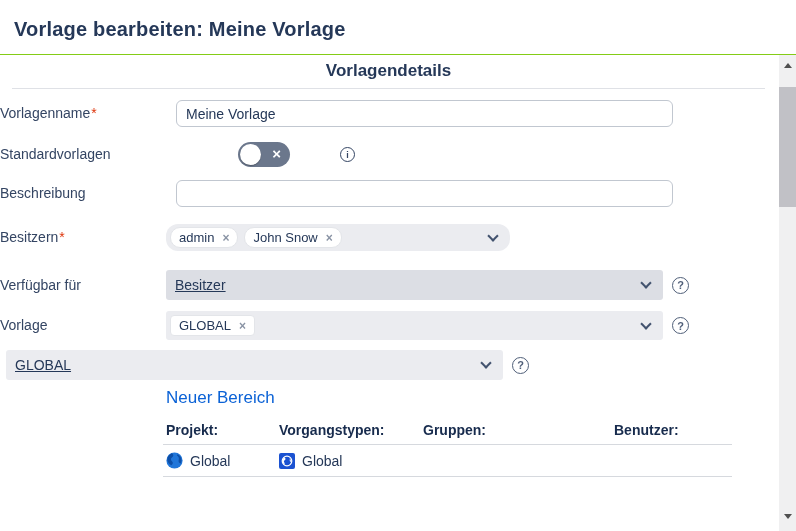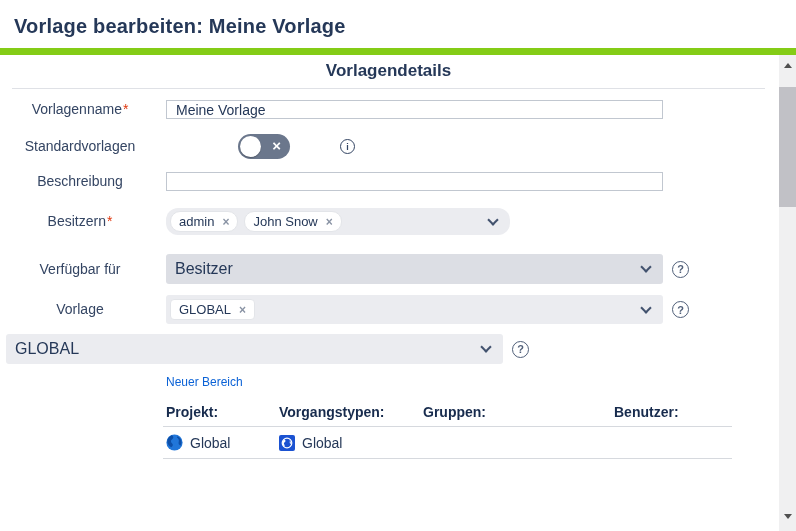--- a/index.html
+++ b/index.html
@@ -2,70 +2,70 @@
 <html><head>
 <meta charset="utf-8">
 <style>
   * { margin:0; padding:0; box-sizing:border-box; }
   html,body { background:#fff; }
   body { font-family:"Liberation Sans", sans-serif; width:796px; height:531px; overflow:hidden; }
 
   .modal { width:796px; height:531px; display:flex; flex-direction:column; background:#fff; position:relative; }
 
   
-  .modal-header { height:55px; flex:0 0 55px; display:flex; align-items:center; padding:4px 14px 0 14px; border-bottom:7px solid #84cc16; }
+  .modal-header { height:55px; flex:0 0 55px; display:flex; align-items:center; padding:4px 14px 0 14px; border-bottom:1px solid #84cc16; }
   .modal-title { font-size:20px; font-weight:600; color:#253858; letter-spacing:.2px; }
 
   
   .modal-body { flex:1 1 auto; position:relative; overflow:hidden; }
   .content { position:absolute; left:0; top:0; right:17px; bottom:0; }
   .section-title { text-align:center; font-size:17px; font-weight:700; color:#253858; padding:6px 0 7px 0; border-bottom:1px solid #dfe1e6; margin:0 14px 11px 12px; }
 
   
   .form-row { display:flex; align-items:center; }
-  .form-label { width:160px; flex:0 0 160px; text-align:center; color:#344563; font-size:14px; line-height:1.2; }
+  .form-label { width:160px; flex:0 0 160px; text-align:left; color:#344563; font-size:14px; line-height:1.2; }
   .req { color:#de350b; margin-left:1px; }
   .gap6 { width:6px; flex:0 0 6px; }
 
-  .text-input { width:497px; height:19px; border:1px solid #c1c7d0; border-radius:0; background:#fff; font-family:"Liberation Sans",sans-serif; font-size:14px; color:#253858; padding:0 9px; outline:none; }
+  .text-input { width:497px; height:27px; border:1px solid #c1c7d0; border-radius:6px; background:#fff; font-family:"Liberation Sans",sans-serif; font-size:14px; color:#253858; padding:0 9px; outline:none;margin-left:10px; }
 
   .row-name { margin-bottom:15px; }
   .row-toggle { margin-bottom:13px;gap:36px; }
   .row-desc { margin-bottom:17px; }
   .row-owners { margin-bottom:19px; }
   .row-avail { margin-bottom:11px; }
   .row-label { margin-bottom:10px; }
   .row-scope { margin-bottom:8px; }
   .row-newscope { margin-bottom:10px; }
 
   
   .toggle { position:relative; width:52px; height:25px; border-radius:13px; background:#6b778c; cursor:pointer; flex:0 0 52px; }
   .toggle-knob { position:absolute; left:2px; top:2px; width:21px; height:21px; border-radius:50%; background:#fff; box-shadow:0 1px 1px rgba(0,0,0,.25); }
   .toggle-x { position:absolute; right:9px; top:0; line-height:24px; color:#fff; font-weight:800; font-size:15px; }
 
   .info-icon { display:inline-flex; align-items:center; justify-content:center; width:15px; height:15px; border:1.5px solid #344563; border-radius:50%; color:#344563; font-size:9px; font-weight:700; margin-left:14px; cursor:pointer; }
 
   
-  .select { position:relative; height:30px; border-radius:3px; background:#ebecf0; display:flex; align-items:center; padding:0 44px 0 9px; font-size:16px; color:#253858; cursor:pointer; }
+  .select { position:relative; height:30px; border-radius:3px; background:#ebecf0; display:flex; align-items:center; padding:0 44px 0 9px; font-size:14px; color:#253858; cursor:pointer;text-decoration:underline; }
   .select.w-full { width:497px; }
   .select.active { background:#dcdee4; }
   .multiselect { position:relative; height:27px; border-radius:3px; background:#ebecf0; display:flex; align-items:center; gap:6px; padding:0 26px 0 4px; cursor:pointer; }
   .multiselect.owners { width:344px;border-radius:12px; }
   .multiselect.w-full { width:497px; height:29px; }
 
   .chevron { position:absolute; right:13px; top:50%; width:8px; height:8px; margin-top:-6px; border-right:2px solid #42526e; border-bottom:2px solid #42526e; transform:rotate(45deg); }
 
   .tag { display:inline-flex; align-items:center; background:#fff; border:1px solid #e3e5e9; border-radius:10px; height:21px; padding:0 8px; font-size:13px; color:#253858; white-space:nowrap; }
   .tag .tag-x { margin-left:8px; color:#8993a4; font-size:12px; font-weight:700; cursor:pointer; }
   .tag.square { border-radius:4px; }
 
   .q-icon { display:inline-flex; align-items:center; justify-content:center; width:17px; height:17px; border:1.5px solid #505f79; border-radius:50%; color:#505f79; font-size:11px; font-weight:700; margin-left:9px; cursor:pointer; flex:0 0 17px; }
 
   .link { color:#0b62d6; text-decoration:none; cursor:pointer; }
-  .new-scope { font-size:12px; margin-left:166px; display:inline-block; }
+  .new-scope { font-size:17px; margin-left:166px; display:inline-block; }
 
   
   .perm-table { margin-left:163px; width:569px; font-size:14px; }
   .pt-head { display:grid; grid-template-columns:113px 144px 191px 121px; font-weight:700; color:#172b4d; padding:4px 0 6px 3px; border-bottom:1px solid #d6d9de; }
   .pt-row { display:grid; grid-template-columns:113px 144px 191px 121px; align-items:center; padding:7px 0 7px 3px; border-bottom:1px solid #d6d9de; color:#253858; }
   .pt-cell { display:flex; align-items:center; gap:7px; }
 
   
   .modal-footer { flex:0 0 49px; border-top:1px solid #d8dbe0; display:flex; align-items:center; padding:0 26px 0 25px; background:#fff; font-size:14.5px; }
   .footer-spacer { flex:1; }

